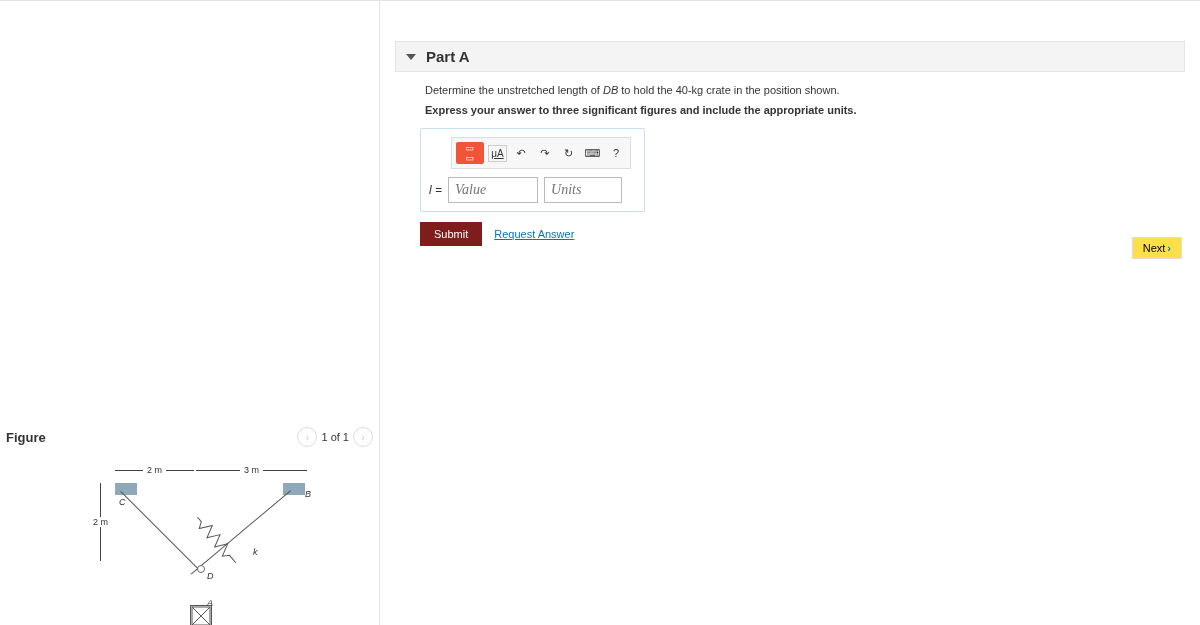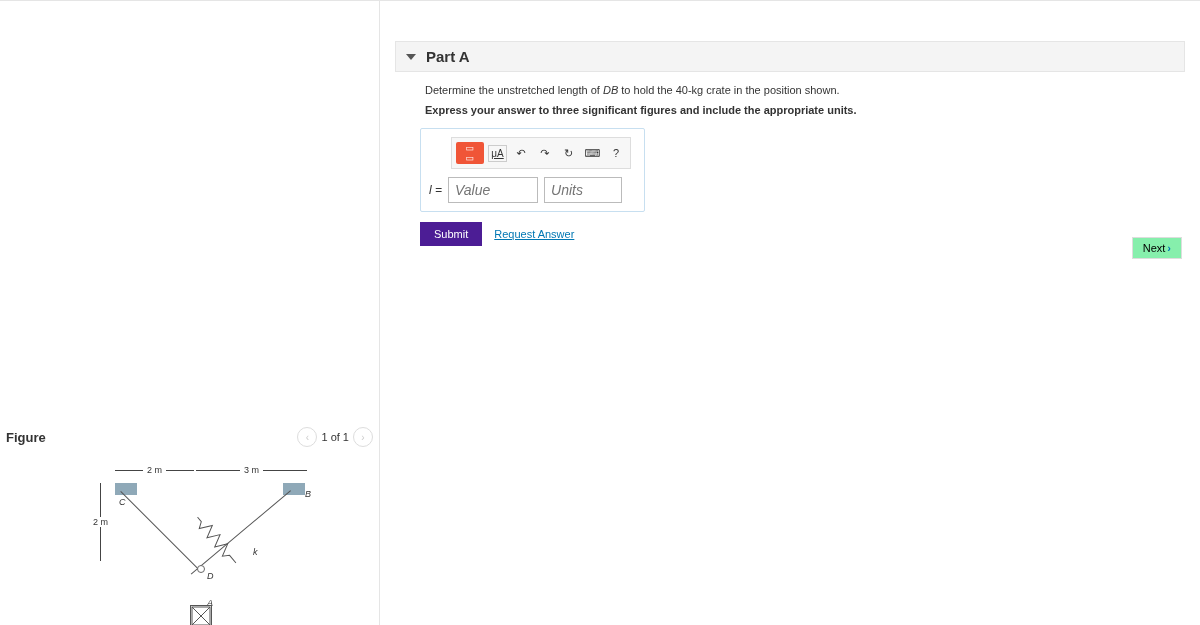--- a/index.html
+++ b/index.html
@@ -53,30 +53,30 @@
 .prompt .p2 { font-weight: bold; margin-top: 8px; }
 
 .answer-box { border: 1px solid #c7dff0; border-radius: 2px; margin: 0 0 10px 25px; padding: 8px; width: 225px; }
 .toolbar { display: flex; gap: 4px; align-items: center; background: #f7f7f7; border: 1px solid #ddd; padding: 4px; margin: 0 0 8px 22px; width:180px; justify-content: space-between; }
 .tool { width: 20px; height: 17px; display: flex; align-items: center; justify-content: center; font-size: 11px; cursor: pointer; }
 .tool.tmpl { width: 28px; height: 22px; background: #f05537; color: #fff; border-radius: 2px; font-size: 9px; }
 .tool.ua { border: 1px solid #ccc; font-size: 10px; }
 .tool.ua span { text-decoration: underline; }
 .input-row { display: flex; align-items: center; gap: 6px; }
 .input-row .lbl { font-style: italic; font-size: 12px; }
-.valfield, .unitfield { border: 1px solid #bbb; height: 26px; padding: 0 6px; font-family: Liberation Sans, sans-serif; font-style: italic; font-size: 14px; color: #a16207; }
+.valfield, .unitfield { border: 1px solid #bbb; height: 26px; padding: 0 6px; font-family: Liberation Serif, serif; font-style: italic; font-size: 14px; color: #a16207; }
 .valfield { width: 90px; }
 .unitfield { width: 78px; }
 
 .actions { margin: 10px 0 0 25px; display: flex; align-items: center; gap: 12px; }
-.submit-btn { background: #4c1d95; color: #fff; border: none; padding: 6px 14px; font-size: 11px; cursor: pointer; }
+.submit-btn { background: #7f1d1d; color: #fff; border: none; padding: 6px 14px; font-size: 11px; cursor: pointer; }
 .req-ans { color: #0077b3; font-size: 11px; text-decoration: underline; cursor: pointer; }
 
 .feedback { color: #0077b3; font-size: 11px; text-decoration: underline; margin: 30px 0 0 0; cursor: pointer; }
-.next-btn { position: absolute; right: 18px; top: 236px; background: #86efac; border: 1px solid #ddd; padding: 4px 10px; font-size: 11px; cursor: pointer; }
+.next-btn { position: absolute; right: 18px; top: 236px; background: #fde047; border: 1px solid #ddd; padding: 4px 10px; font-size: 11px; cursor: pointer; }
 .next-btn .chev { font-weight: bold; color: #0077b3; margin-left: 2px; }
 </style>
 </head>
 <body>
 
 <div class="page">
   <div class="left-col">
 
     <div class="figure-head">
       <h3>Figure</h3>

